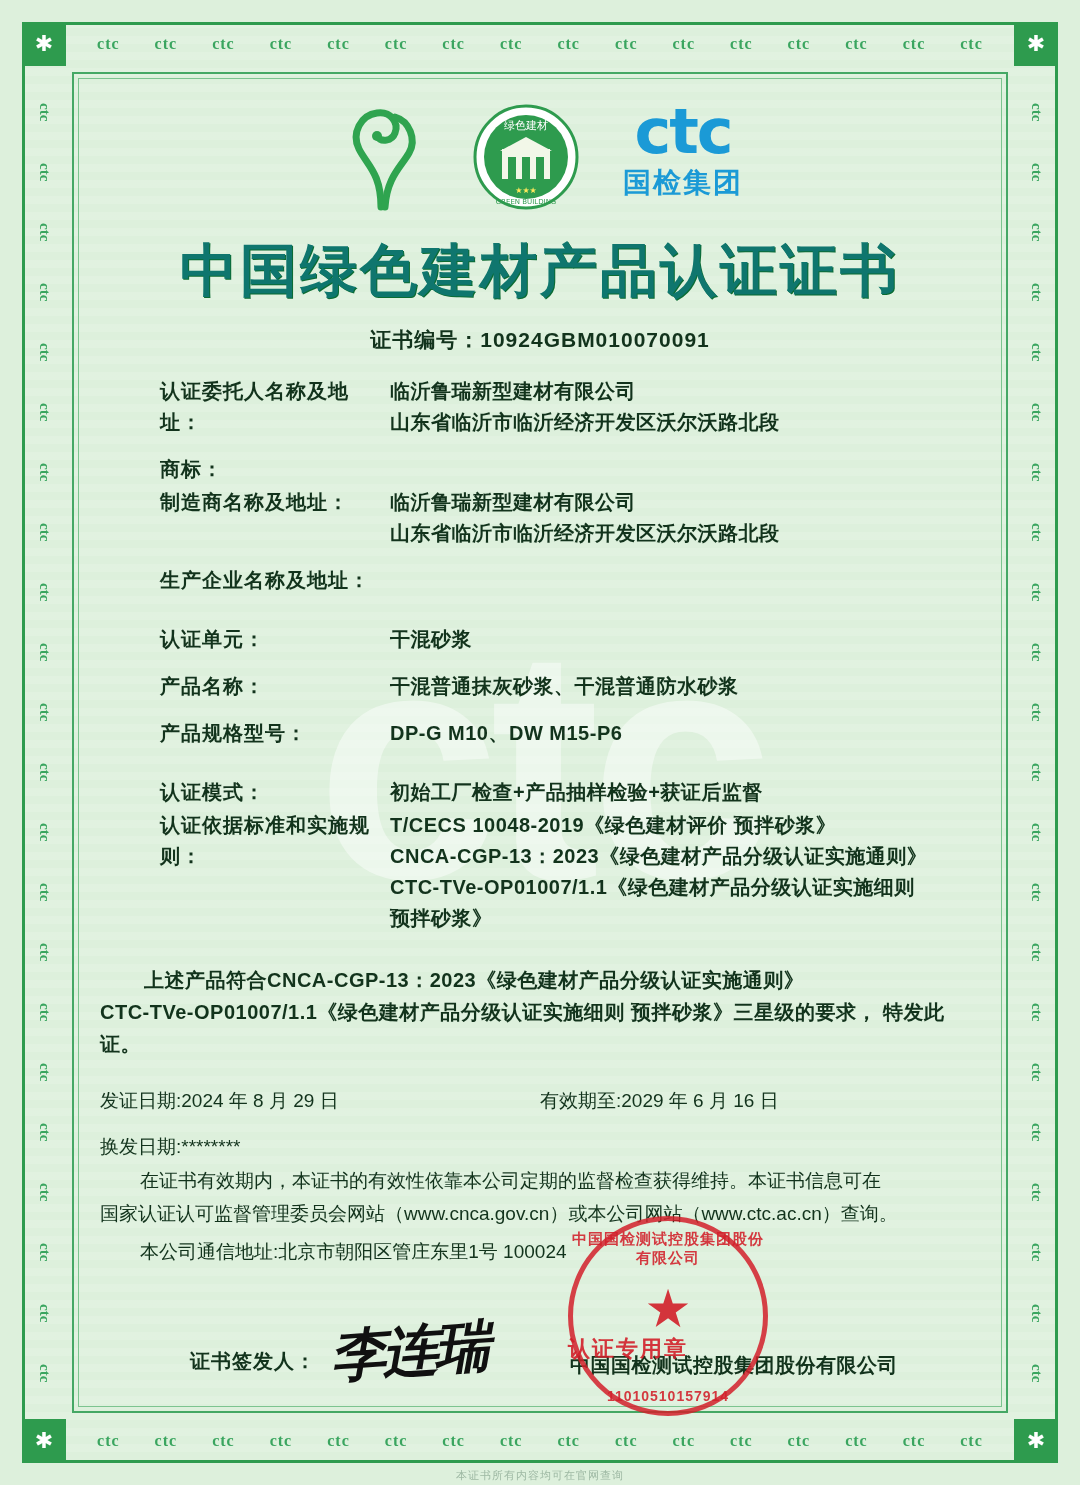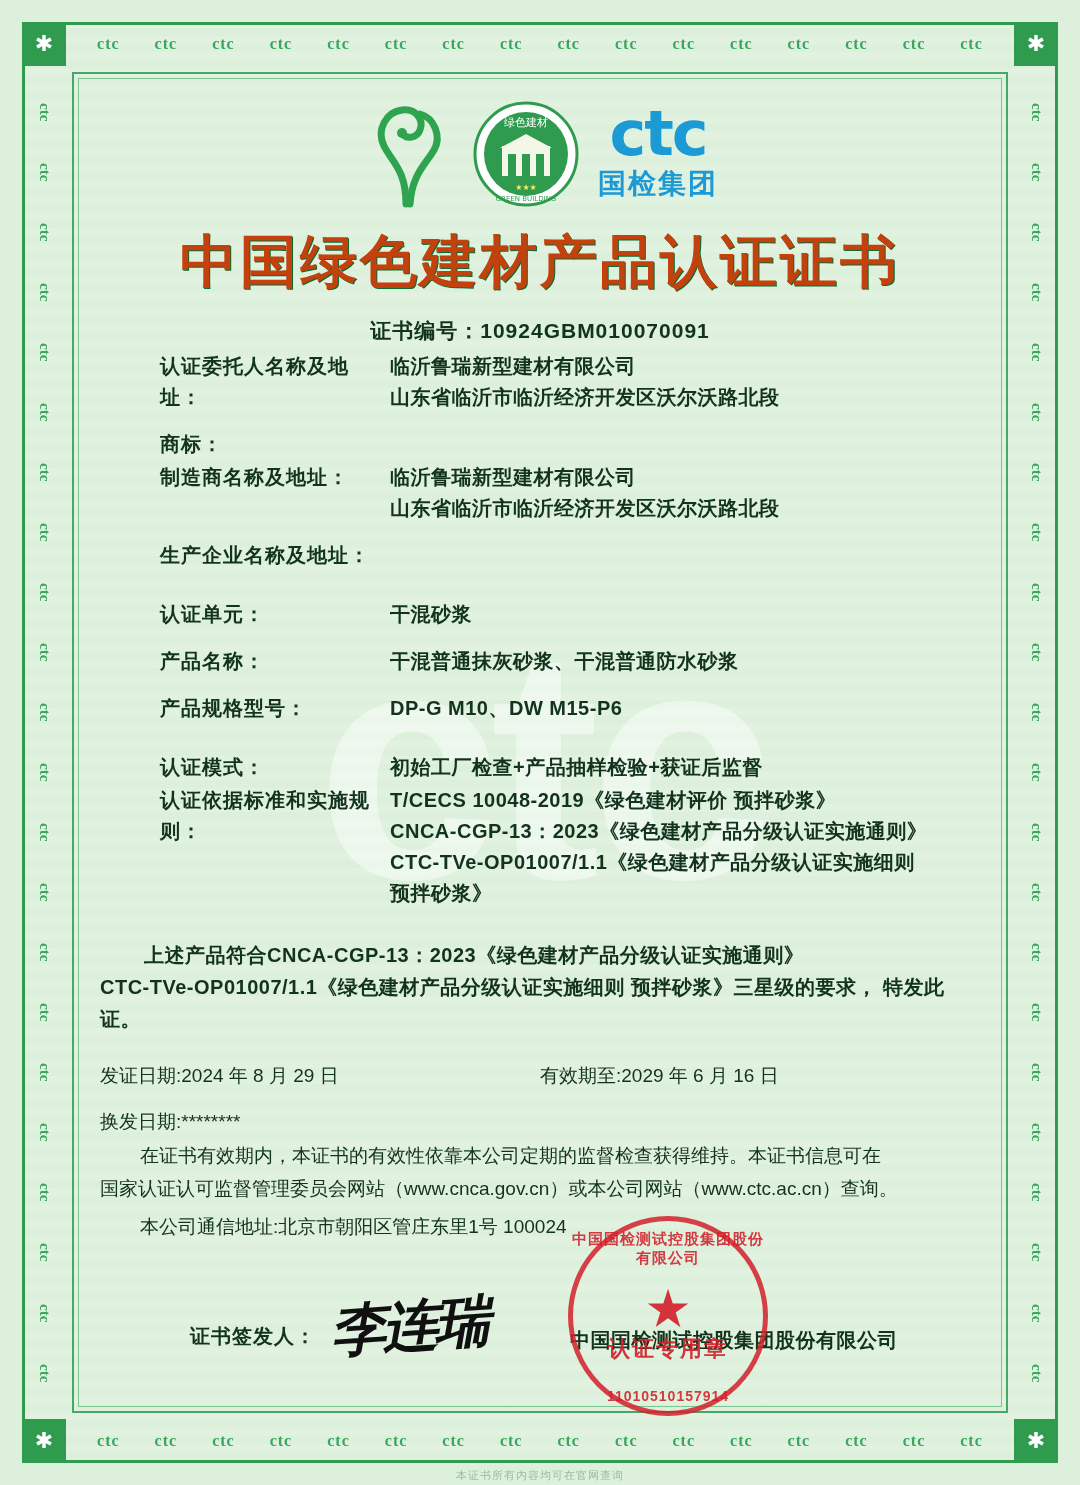--- a/index.html
+++ b/index.html
@@ -115,25 +115,25 @@
   
   .content {
     position: absolute;
     left: 100px; top: 90px;
     width: 880px;
     color: #12331c;
   }
 
   .logos {
     display: flex;
-    align-items: center;
+    align-items: flex-start;
     justify-content: center;
-    gap: 18px;
+    gap: 43px;
     height: 120px;
-    margin-top: 4px;
+    margin-top: 13px;
   }
   .logo-gp { width: 92px; height: 108px; }
   .logo-gbm { width: 108px; height: 108px; }
   .logo-ctc { display: flex; flex-direction: column; align-items: center; }
   .logo-ctc-text {
     font-size: 62px;
     font-weight: bold;
     color: #1b9ad6;
     letter-spacing: -2px;
     line-height: 0.95;
@@ -144,36 +144,36 @@
     font-weight: bold;
     color: #1b9ad6;
     letter-spacing: 2px;
     margin-top: 2px;
   }
 
   .title {
     text-align: center;
     font-size: 57px;
     font-weight: bold;
-    color: #c2410c;
+    color: #0f766e;
     letter-spacing: 3px;
     margin-top: 10px;
     font-family: Liberation Sans, sans-serif;
     text-shadow: 1px 1px 0 #0c6c33;
   }
   .cert-no {
     text-align: center;
     font-size: 21px;
     font-weight: bold;
     margin-top: 16px;
     letter-spacing: 1px;
     color: #12331c;
   }
 
-  .rows { margin-top: 6px; }
+  .rows { margin-top: 22px; }
   .row {
     display: flex;
     align-items: flex-start;
     font-size: 20px;
     line-height: 1.55;
     margin-bottom: 2px;
   }
   .row .lbl {
     width: 290px;
     flex: 0 0 290px;
@@ -271,21 +271,21 @@
     transform: translate(-50%, -50%);
     font-size: 46px;
     color: #d2202a;
     opacity: 0.9;
     line-height: 1;
   }
   .seal-center-text {
     position: absolute;
     left: 0; right: 0;
     top: 118px;
-    text-align: center;
+    text-align: left;
     font-size: 22px;
     font-weight: bold;
     color: #d2202a;
     letter-spacing: 2px;
     opacity: 0.9;
   }
   .seal-arc {
     position: absolute;
     left: 0; right: 0;
     top: 14px;

